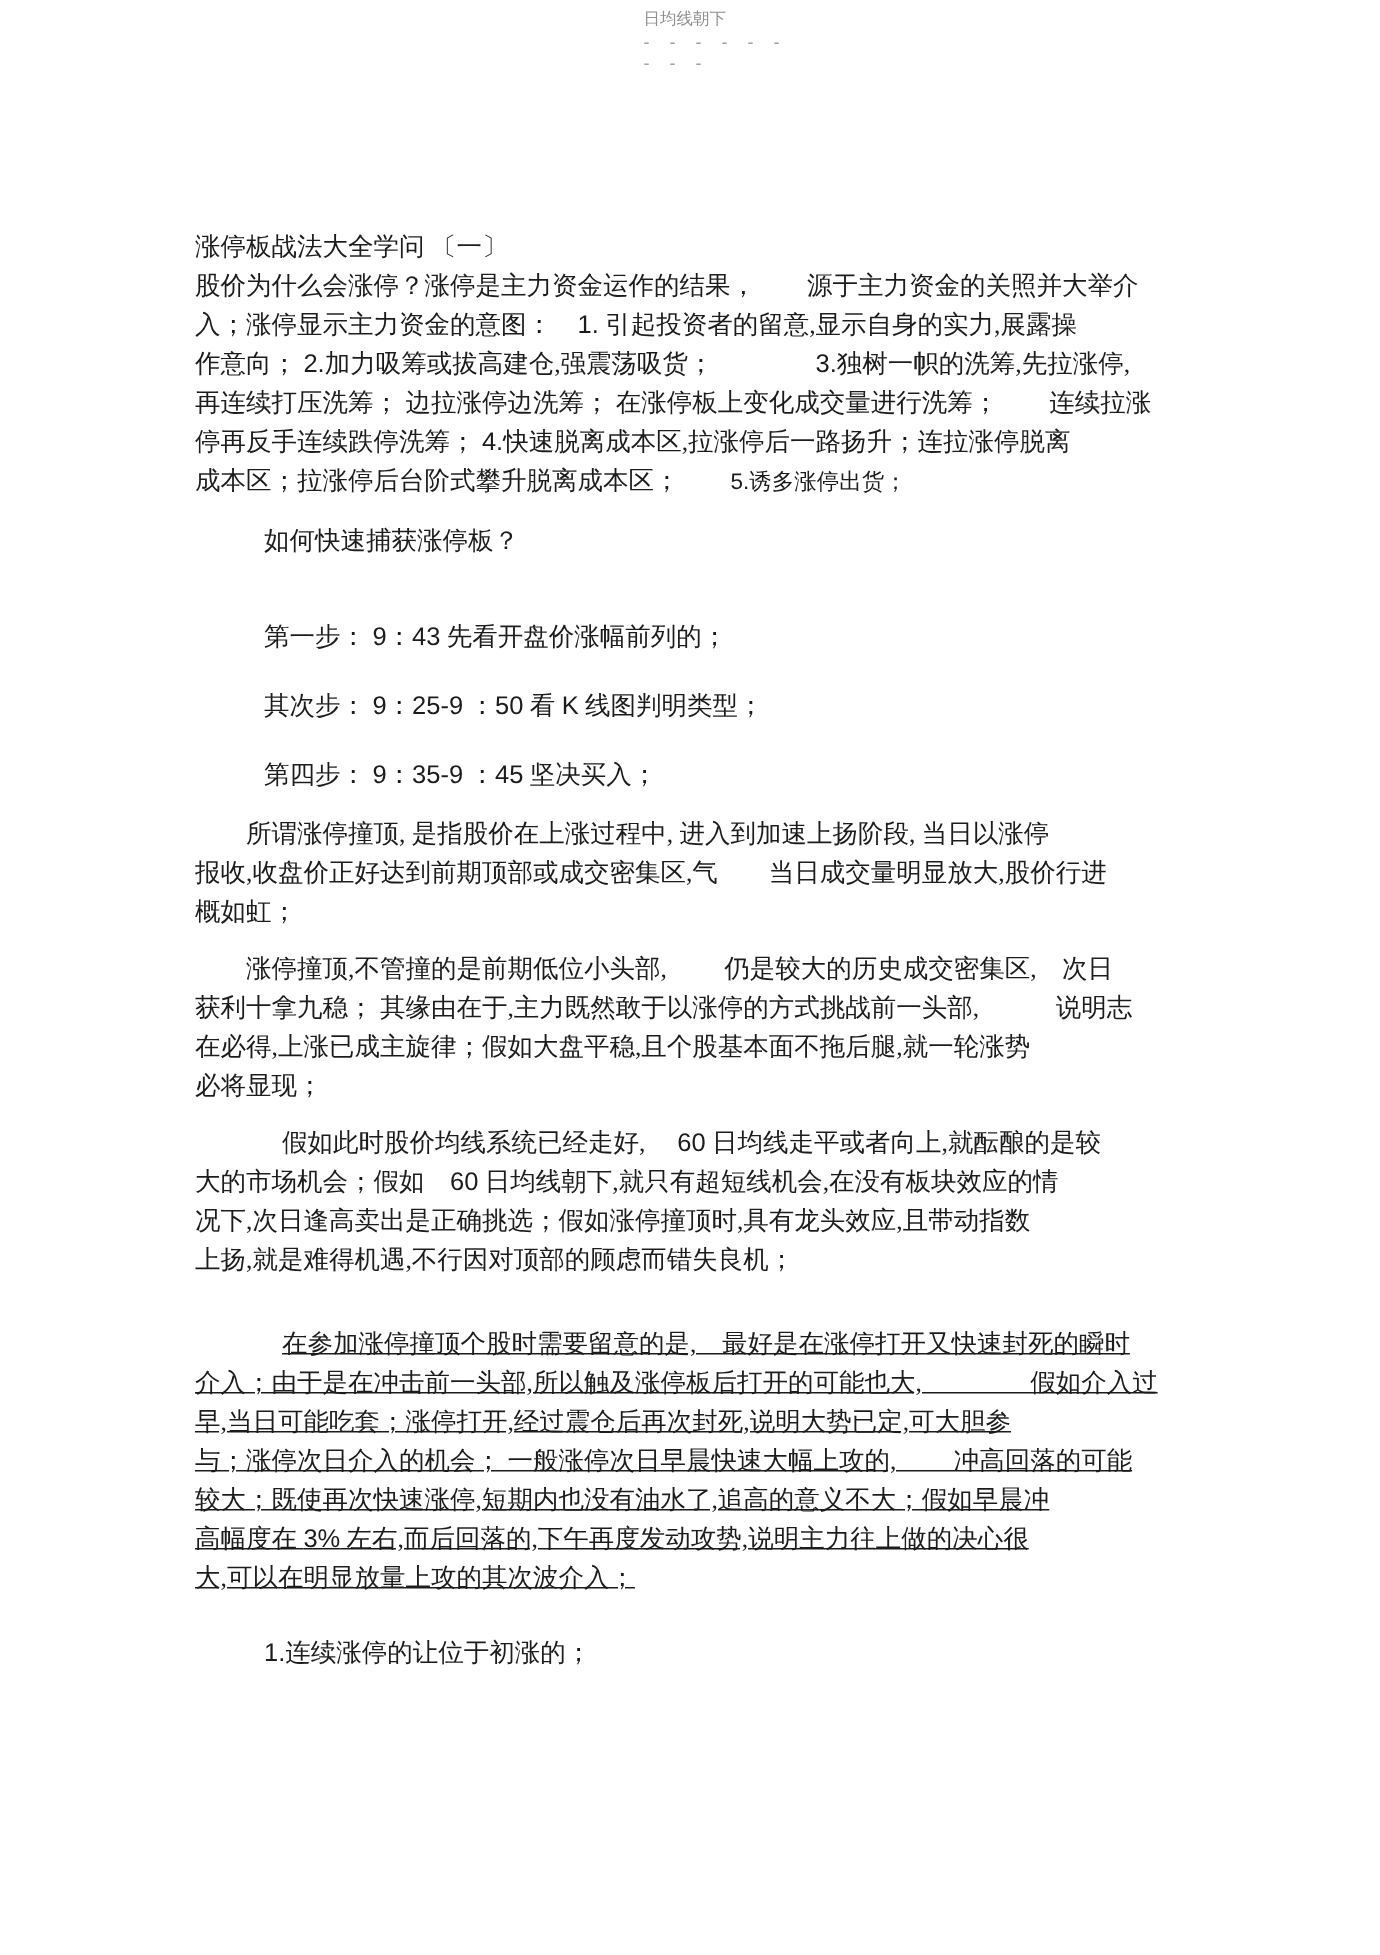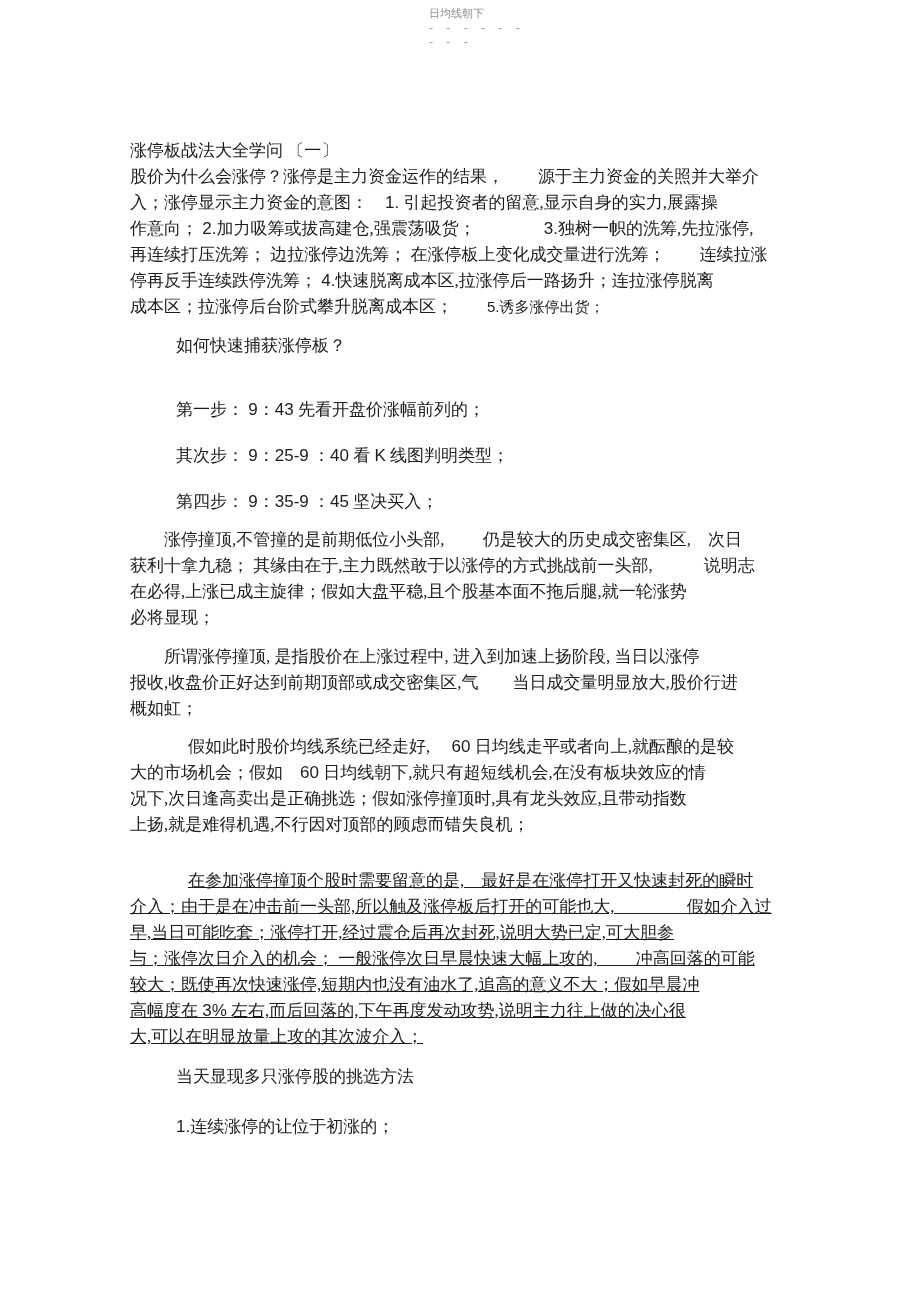--- a/index.html
+++ b/index.html
@@ -15,21 +15,21 @@
     position: absolute; left: 429px; top: 6px;
     font-size: 11px; line-height: 15px; color: #8f8f8f;
     font-family: "Liberation Sans", "DejaVu Sans", sans-serif;
   }
   .dash-row {
     color: #9d9d9d; font-size: 12px; line-height: 14px;
     letter-spacing: 5px; white-space: pre;
     font-family: "Liberation Sans", "DejaVu Sans", sans-serif;
   }
   .doc {
-    position: absolute; left: 130px; top: 138px; width: 706px;
+    position: absolute; left: 130px; top: 152px; width: 706px;
     font-size: 17px; line-height: 26px;
   }
   .doc-title { height: 26px; }
   .prose { white-space: pre-wrap; }
   .latin { font-family: "Liberation Sans", "DejaVu Sans", sans-serif; }
   .big { font-size: 15px; }
   .p1 { margin-top: 0; }
   .question { margin-top: 13px; text-indent: 46px; }
   .steps { margin-top: 38px; }
   .step { text-indent: 46px; height: 26px; margin-bottom: 20px; }
@@ -57,42 +57,41 @@
 入；涨停显示主力资金的意图：　<span class="latin">1.</span> 引起投资者的留意,显示自身的实力,展露操
 作意向； <span class="latin">2.</span>加力吸筹或拔高建仓,强震荡吸货；　　　　<span class="latin">3.</span>独树一帜的洗筹,先拉涨停,
 再连续打压洗筹； 边拉涨停边洗筹； 在涨停板上变化成交量进行洗筹；　　连续拉涨
 停再反手连续跌停洗筹； <span class="latin">4.</span>快速脱离成本区,拉涨停后一路扬升；连拉涨停脱离
 成本区；拉涨停后台阶式攀升脱离成本区；　　</span><span class="big latinize"><span class="latin">5.</span>诱多涨停出货；</span></div>
 
   <div class="prose question latinize">如何快速捕获涨停板？</div>
 
   <div class="steps">
     <div class="step latinize">第一步： <span class="latin">9</span>：<span class="latin">43</span> 先看开盘价涨幅前列的；</div>
-    <div class="step latinize">其次步： <span class="latin">9</span>：<span class="latin">25-9</span> ：<span class="latin">40</span> 看 <span class="latin">K</span> 线图判明类型；</div>
+    <div class="step latinize">其次步： <span class="latin">9</span>：<span class="latin">25-9</span> ：<span class="latin">50</span> 看 <span class="latin">K</span> 线图判明类型；</div>
     <div class="step latinize">第四步： <span class="latin">9</span>：<span class="latin">35-9</span> ：<span class="latin">45</span> 坚决买入；</div>
   </div>
+
+  <div class="prose p-top latinize">所谓涨停撞顶, 是指股价在上涨过程中, 进入到加速上扬阶段, 当日以涨停
+报收,收盘价正好达到前期顶部或成交密集区,气　　当日成交量明显放大,股价行进
+概如虹；</div>
 
   <div class="prose p-crash latinize">涨停撞顶,不管撞的是前期低位小头部,　　 仍是较大的历史成交密集区,　次日
 获利十拿九稳； 其缘由在于,主力既然敢于以涨停的方式挑战前一头部,　　　说明志
 在必得,上涨已成主旋律；假如大盘平稳,且个股基本面不拖后腿,就一轮涨势
 必将显现；</div>
-
-  <div class="prose p-top latinize">所谓涨停撞顶, 是指股价在上涨过程中, 进入到加速上扬阶段, 当日以涨停
-报收,收盘价正好达到前期顶部或成交密集区,气　　当日成交量明显放大,股价行进
-概如虹；</div>
 
   <div class="prose p-ma60 latinize">假如此时股价均线系统已经走好,　 <span class="latin">60</span> 日均线走平或者向上,就酝酿的是较
 大的市场机会；假如　<span class="latin">60</span> 日均线朝下,就只有超短线机会,在没有板块效应的情
 况下,次日逢高卖出是正确挑选；假如涨停撞顶时,具有龙头效应,且带动指数
 上扬,就是难得机遇,不行因对顶部的顾虑而错失良机；</div>
 
   <div class="prose p-join latinize">在参加涨停撞顶个股时需要留意的是,　最好是在涨停打开又快速封死的瞬时
 介入；由于是在冲击前一头部,所以触及涨停板后打开的可能也大,　　　　 假如介入过
 早,当日可能吃套；涨停打开,经过震仓后再次封死,说明大势已定,可大胆参
 与；涨停次日介入的机会； 一般涨停次日早晨快速大幅上攻的,　　 冲高回落的可能
 较大；既使再次快速涨停,短期内也没有油水了,追高的意义不大；假如早晨冲
 高幅度在 <span class="latin">3%</span> 左右,而后回落的,下午再度发动攻势,说明主力往上做的决心很
 大,可以在明显放量上攻的其次波介入；</div>
 
-  <div class="prose selection-title latinize">当天显现多只涨停股的挑选方法</div>
 
   <div class="prose item1 latinize"><span class="latin">1.</span>连续涨停的让位于初涨的；</div>
 </div>
 
 </body></html>

